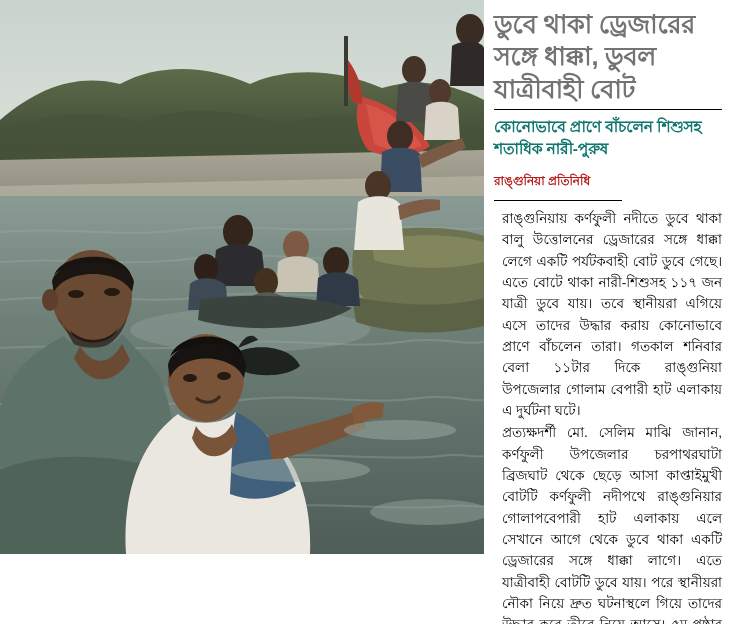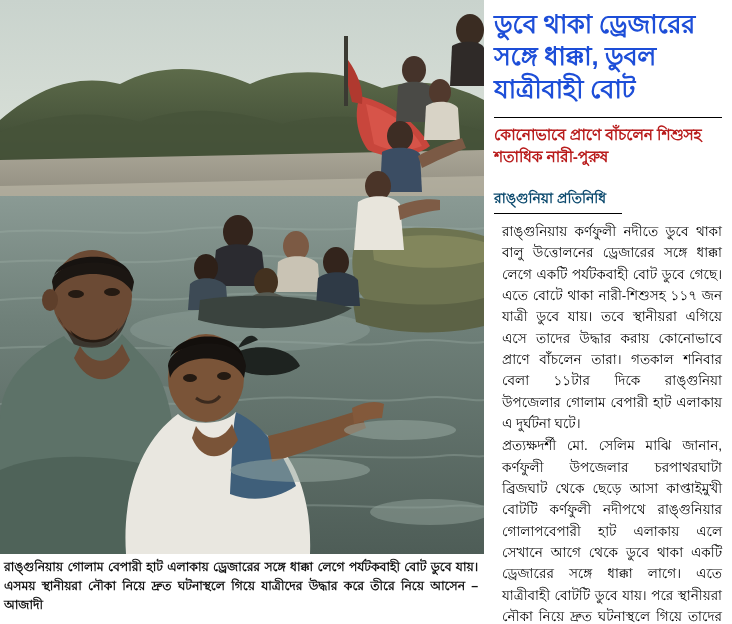--- a/index.html
+++ b/index.html
@@ -59,43 +59,43 @@
     width: 248px;
     height: 624px;
     box-sizing: border-box;
     padding: 6px 10px 6px 10px;
     position: relative;
   }
   .headline {
     font-size: 25.5px;
     line-height: 1.27;
     font-weight: bold;
-    color: #1d4ed8;
+    color: #737373;
     letter-spacing: -0.3px;
-    margin: 2px 0 12px 0;
+    margin: 2px 0 4px 0;
   }
   .hr-thin {
     border: 0;
     border-top: 1px solid #000;
     margin: 3px 0 6px 0;
     width: 100%;
   }
   .subhead {
     font-size: 15.5px;
     line-height: 1.42;
     font-weight: bold;
+    color: #0f766e;
+    letter-spacing: -0.2px;
+    margin: 0 0 12px 0;
+  }
+  .byline {
+    font-size: 12px;
+    font-weight: bold;
     color: #b91c1c;
-    letter-spacing: -0.2px;
-    margin: 0 0 19px 0;
-  }
-  .byline {
-    font-size: 14px;
-    font-weight: bold;
-    color: #0c4a6e;
-    margin: 2px 0 2px 0;
+    margin: 2px 0 8px 0;
   }
   .byline-rule {
     border: 0;
     border-top: 1px solid #000;
     width: 128px;
     margin: 2px 0 7px 0;
   }
   .body-text {
     font-size: 13.6px;
     line-height: 1.57;
@@ -251,21 +251,20 @@
         </g>
 
         <g opacity="0.5">
           <ellipse cx="300" cy="470" rx="70" ry="12" fill="#9cada5"></ellipse>
           <ellipse cx="400" cy="430" rx="56" ry="10" fill="#9cada5"></ellipse>
           <ellipse cx="430" cy="512" rx="60" ry="13" fill="#93a49c"></ellipse>
         </g>
       </svg>
     </div>
 
-    <div class="caption">রাঙ্গুনিয়ায় গোলাম বেপারী হাট এলাকায় ড্রেজারের সঙ্গে ধাক্কা লেগে পর্যটকবাহী বোট ডুবে যায়। এসময় স্থানীয়রা নৌকা নিয়ে দ্রুত ঘটনাস্থলে গিয়ে যাত্রীদের উদ্ধার করে তীরে নিয়ে আসেন –আজাদী</div>
   </div>
 
   <div class="right-col">
 
     <h1 class="headline">ডুবে থাকা ড্রেজারের সঙ্গে ধাক্কা, ডুবল যাত্রীবাহী বোট</h1>
 
     <hr class="hr-thin">
 
     <h2 class="subhead">কোনোভাবে প্রাণে বাঁচলেন শিশুসহ শতাধিক নারী-পুরুষ</h2>
 

